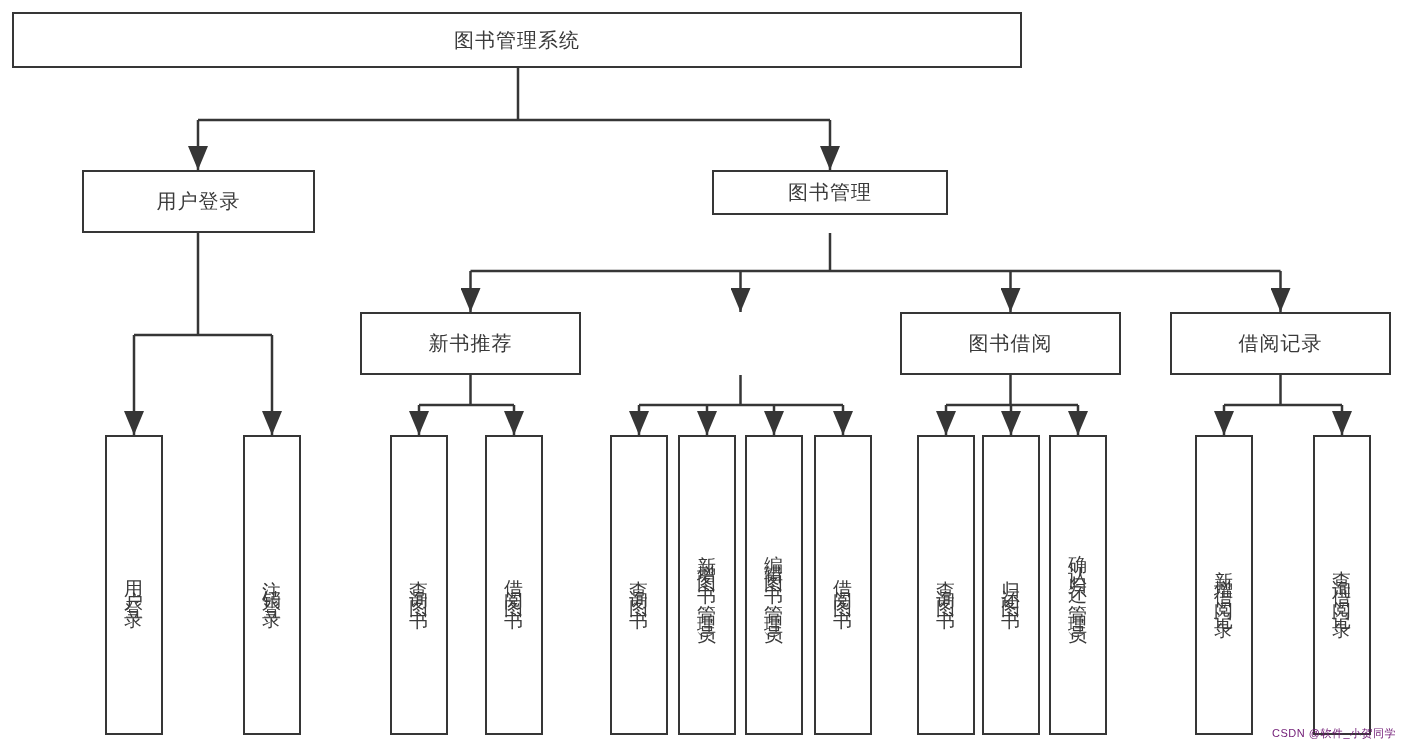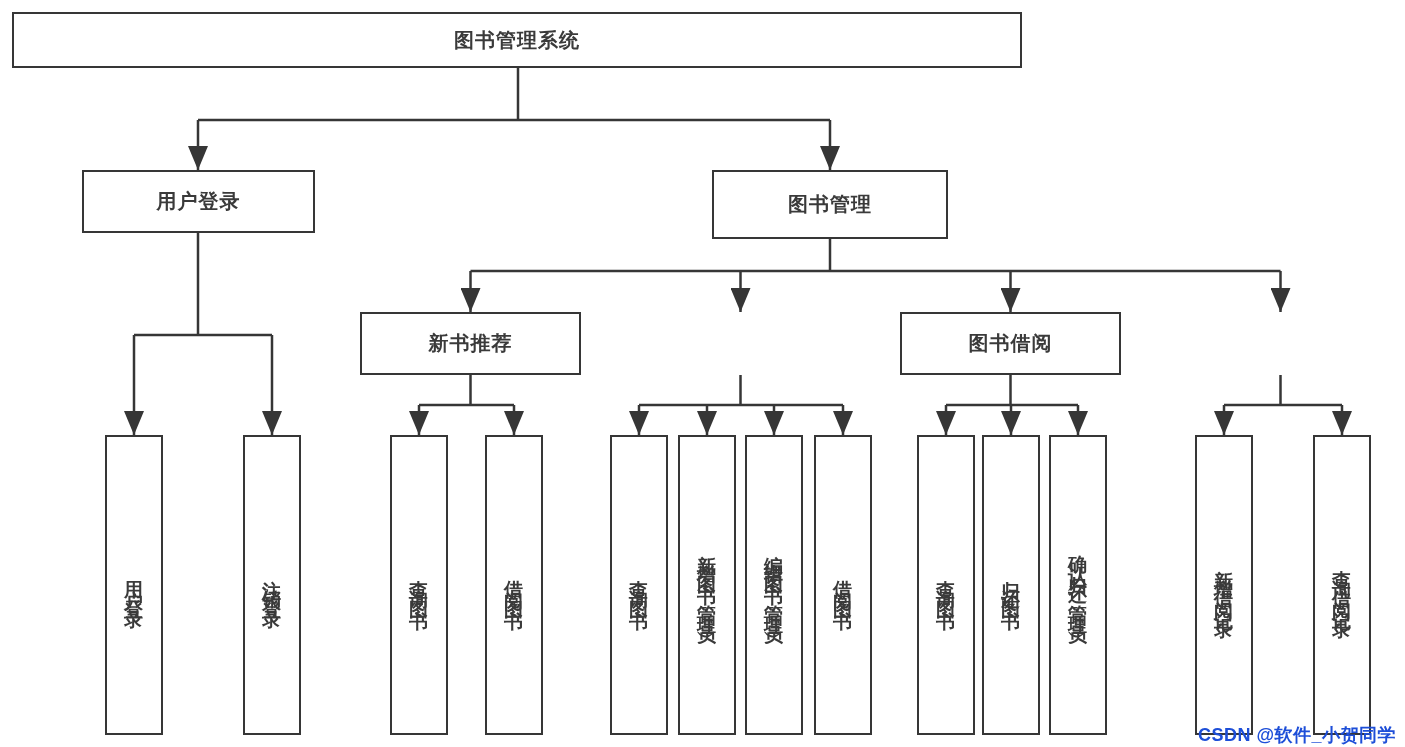--- a/index.html
+++ b/index.html
@@ -7,21 +7,20 @@
     padding: 0;
     background: #ffffff;
     font-family: "Liberation Sans", "DejaVu Sans", sans-serif;
   }
   #canvas {
     position: relative;
     width: 1405px;
     height: 747px;
     background: #ffffff;
     overflow: hidden;
-    font-weight: bold;
   }
   #connectors {
     position: absolute;
     left: 0;
     top: 0;
     width: 1405px;
     height: 747px;
     pointer-events: none;
   }
   .node {
@@ -54,23 +53,23 @@
     height: 300px;
   }
   .lvl3 {
     top: 312px;
     width: 221px;
     height: 63px;
   }
   #watermark {
     position: absolute;
     right: 9px;
-    bottom: 0;
-    font-size: 18px;
-    color: #1d4ed8;
+    bottom: 6px;
+    font-size: 11px;
+    color: #701a75;
     letter-spacing: 0.5px;
     z-index: 3;
     white-space: nowrap;
   }
 </style>
 </head>
 <body>
 
 <div id="canvas">
 
@@ -124,29 +123,32 @@
     </g>
   </svg>
 
   <div class="node h" style="left:12px; top:12px; width:1010px; height:56px">
     <span>图书管理系统</span>
   </div>
 
   <div class="node h" style="left:82px; top:170px; width:233px; height:63px">
     <span>用户登录</span>
   </div>
-  <div class="node h" style="left:712px; top:170px; width:236px; height:69px">
+  <div class="node h" style="left:712px; top:170px; width:236px; height:45px">
     <span>图书管理</span>
   </div>
 
   <div class="node h lvl3" style="left:360px">
     <span>新书推荐</span>
   </div>
   <div class="node h lvl3" style="left:900px">
     <span>图书借阅</span>
+  </div>
+  <div class="node h lvl3" style="left:1170px">
+    <span>借阅记录</span>
   </div>
 
   <div class="node v leaf" style="left:105px">
     <span>用户登录</span>
   </div>
   <div class="node v leaf" style="left:243px">
     <span>注销登录</span>
   </div>
 
   <div class="node v leaf" style="left:390px">

